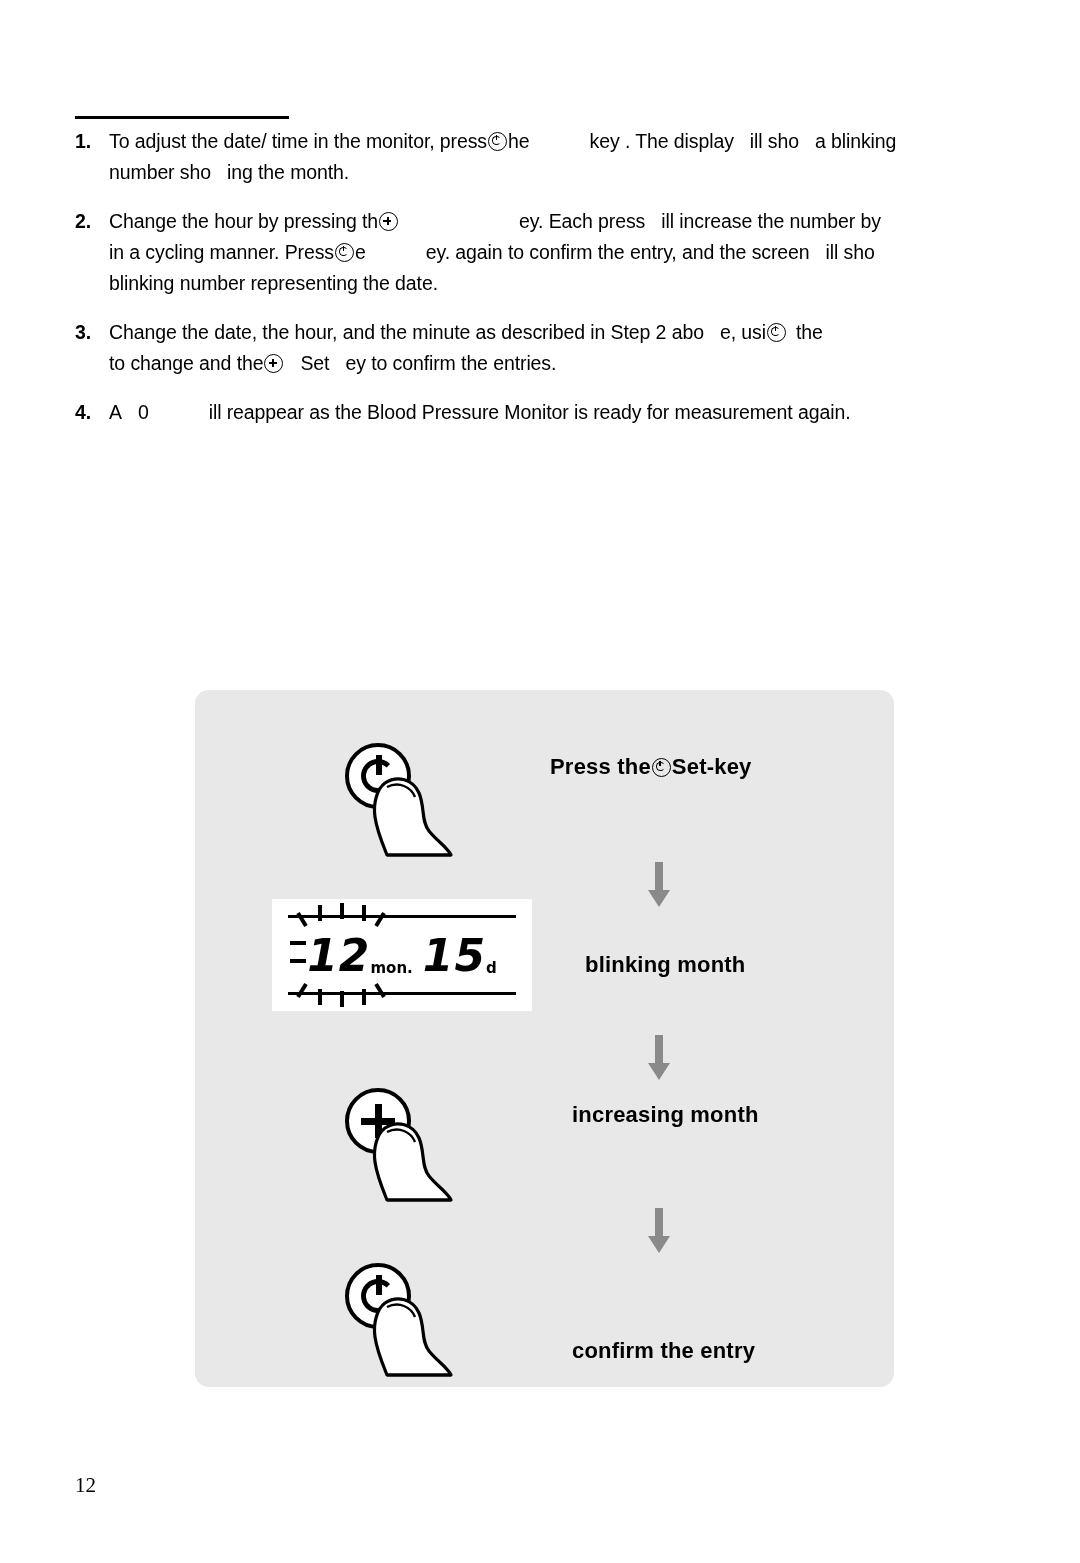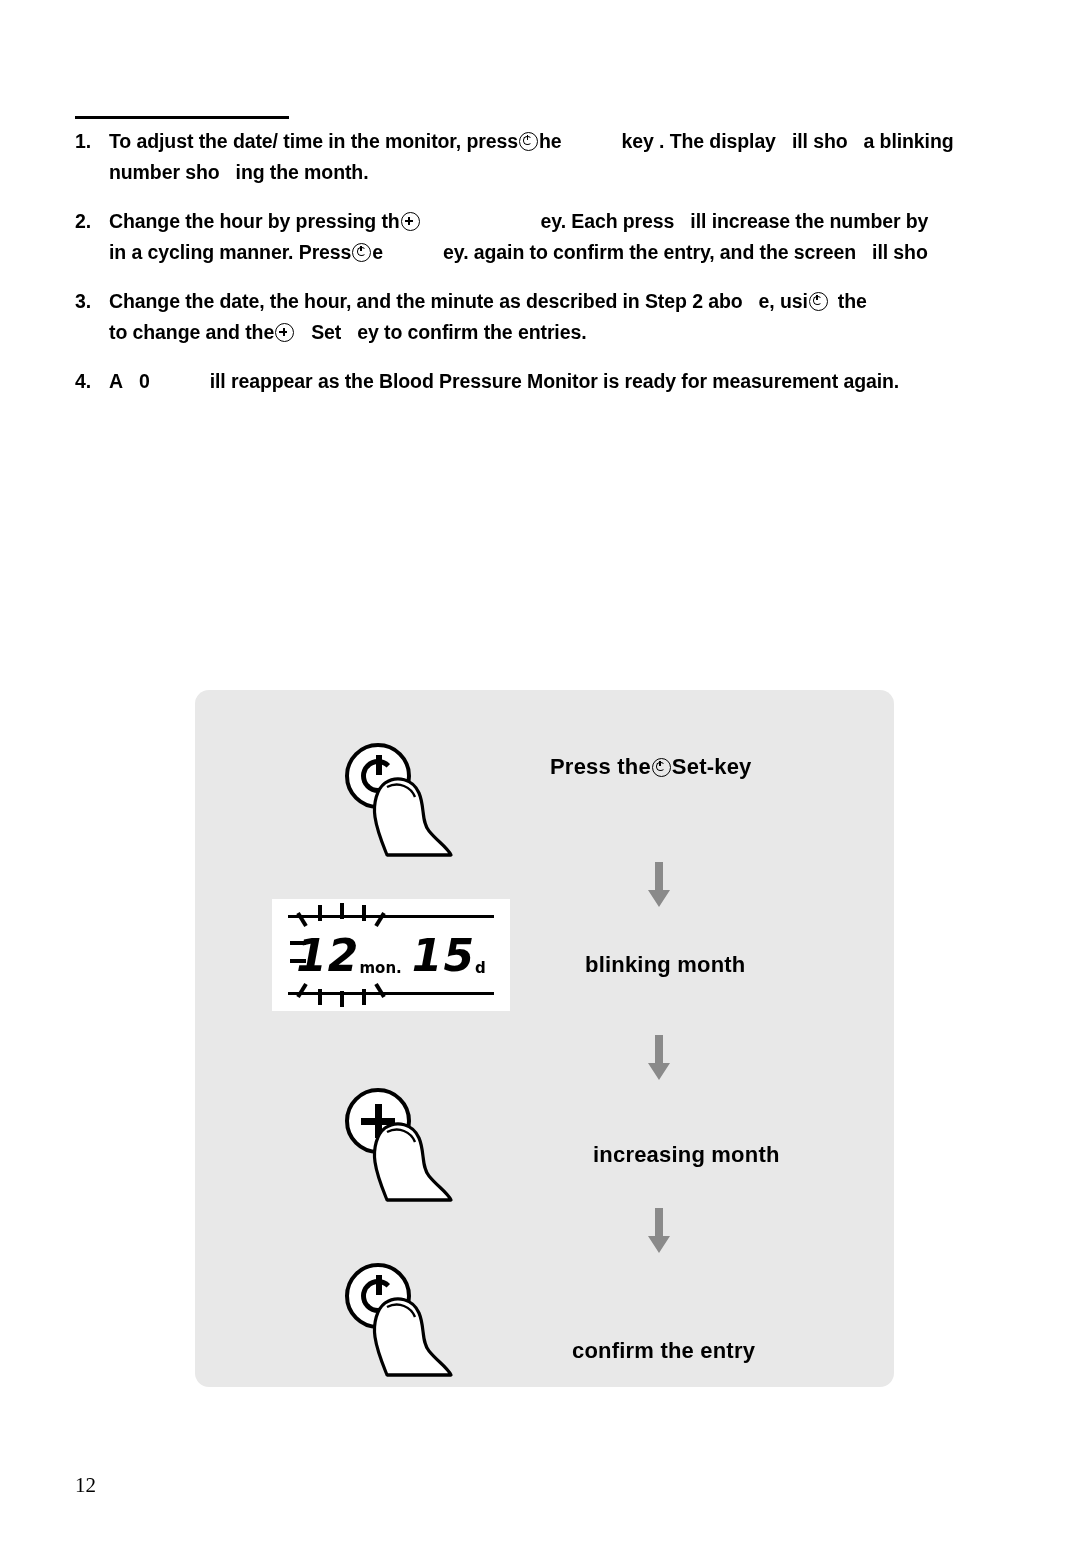--- a/index.html
+++ b/index.html
@@ -45,21 +45,21 @@
   }
   .step-num {
     font-weight: bold;
     font-size: 19.5px;
     line-height: 31px;
     width: 34px;
     flex: 0 0 34px;
     letter-spacing: -0.2px;
   }
   .step-body {
-    font-weight: bold;
+    font-weight: normal;
     font-size: 19.5px;
     line-height: 31px;
     letter-spacing: -0.1px;
   }
   .step-body .gap {
     display: inline-block;
     width: 16px;
   }
   .step-body .gap-sm {
     display: inline-block;
@@ -188,21 +188,21 @@
     position: absolute;
     left: 0;
     top: 0;
     width: 170px;
     height: 130px;
   }
 
   
   .lcd-wrap {
     position: absolute;
-    width: 238px;
+    width: 260px;
     height: 112px;
     background: #ffffff;
   }
   .lcd-inner {
     position: absolute;
     left: 16px;
     top: 16px;
     right: 16px;
     bottom: 16px;
     border-top: 3px solid #000;
@@ -273,20 +273,21 @@
         <span>To adjust the date/ time in the monitor, press</span><span class="key-glyph set"></span><span>he</span><span class="gap-lg"></span><span>key . The display</span><span class="gap"></span><span>ill sho</span><span class="gap"></span><span>a blinking</span><br>
         <span>number sho</span><span class="gap"></span><span>ing the month.</span>
       </div>
     </div>
 
     <div class="step">
       <div class="step-num">2.</div>
       <div class="step-body">
         <span>Change the hour by pressing th</span><span class="key-glyph plus"></span><span class="gap-lg"></span><span class="gap-lg"></span><span>ey. Each press</span><span class="gap"></span><span>ill increase the number by</span><br>
         <span>in a cycling manner. Press</span><span class="key-glyph set"></span><span>e</span><span class="gap-lg"></span><span>ey. again to confirm the entry, and the screen</span><span class="gap"></span><span>ill sho</span><br>
+        <span>blinking number representing the date.</span>
       </div>
     </div>
 
     <div class="step">
       <div class="step-num">3.</div>
       <div class="step-body">
         <span>Change the date, the hour, and the minute as described in Step 2 abo</span><span class="gap"></span><span>e, usi</span><span class="key-glyph set"></span><span class="gap-sm"></span><span>the</span><br>
         <span>to change and the</span><span class="key-glyph plus"></span><span class="gap"></span><span>Set</span><span class="gap"></span><span>ey  to confirm the entries.</span>
       </div>
     </div>
@@ -354,21 +355,21 @@
       <div class="btn-circle">
         <div class="inner-plus-h"></div>
         <div class="inner-plus-v"></div>
       </div>
       <svg class="fingersvg" viewBox="0 0 170 130">
         <path d="M60 48 C72 40, 88 44, 94 58 C100 72, 96 86, 104 96 C112 106, 122 112, 126 120 L62 120 C58 110, 52 96, 50 82 C48 68, 52 54, 60 48 Z" fill="#ffffff" stroke="#000000" stroke-width="3.2" stroke-linejoin="round"></path>
         <path d="M62 52 C74 46, 86 52, 90 62" fill="none" stroke="#000000" stroke-width="2.4"></path>
         <path d="M126 120 L62 120" fill="none" stroke="#000000" stroke-width="3.2"></path>
       </svg>
     </div>
-    <div class="caption" style="left:377px; top:452px;margin-left:21px;">increasing month</div>
+    <div class="caption" style="left:377px; top:412px;">increasing month</div>
 
     <svg class="arrow-down" style="left:452px; top:518px;" viewBox="0 0 24 46">
       <path d="M8 0 L16 0 L16 28 L23 28 L12 45 L1 28 L8 28 Z" fill="#8a8a8a"></path>
     </svg>
 
     <div class="btn-hand" style="left:130px; top:565px;">
       <div class="btn-circle">
         <div class="inner-set"></div>
         <div class="inner-set-bar"></div>
       </div>

